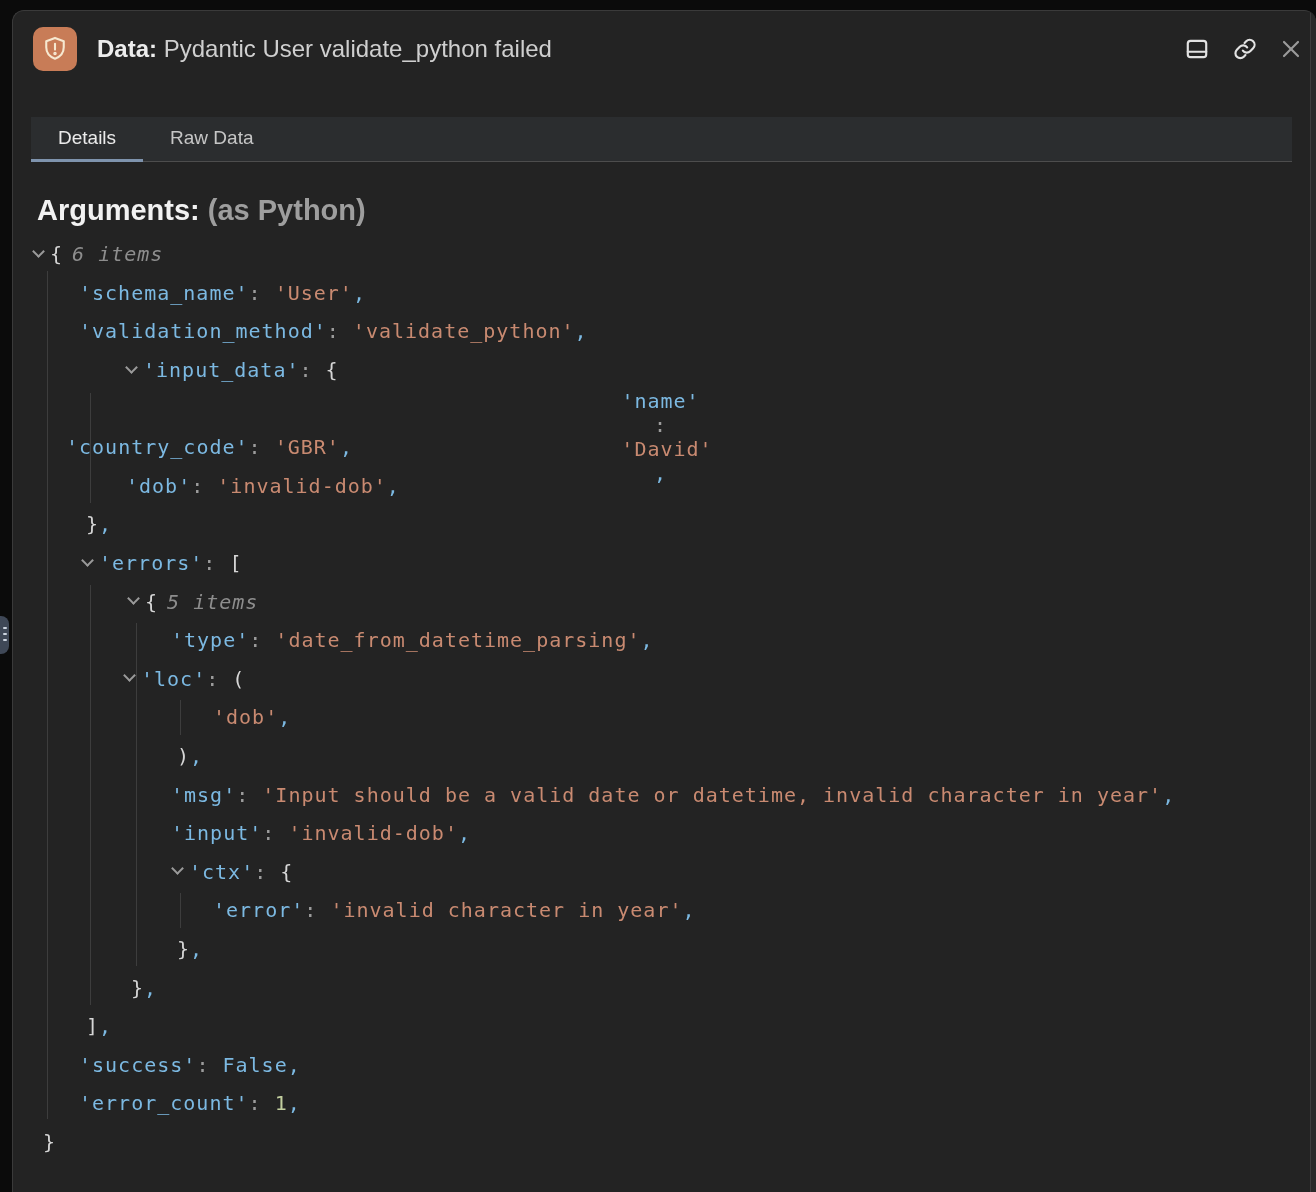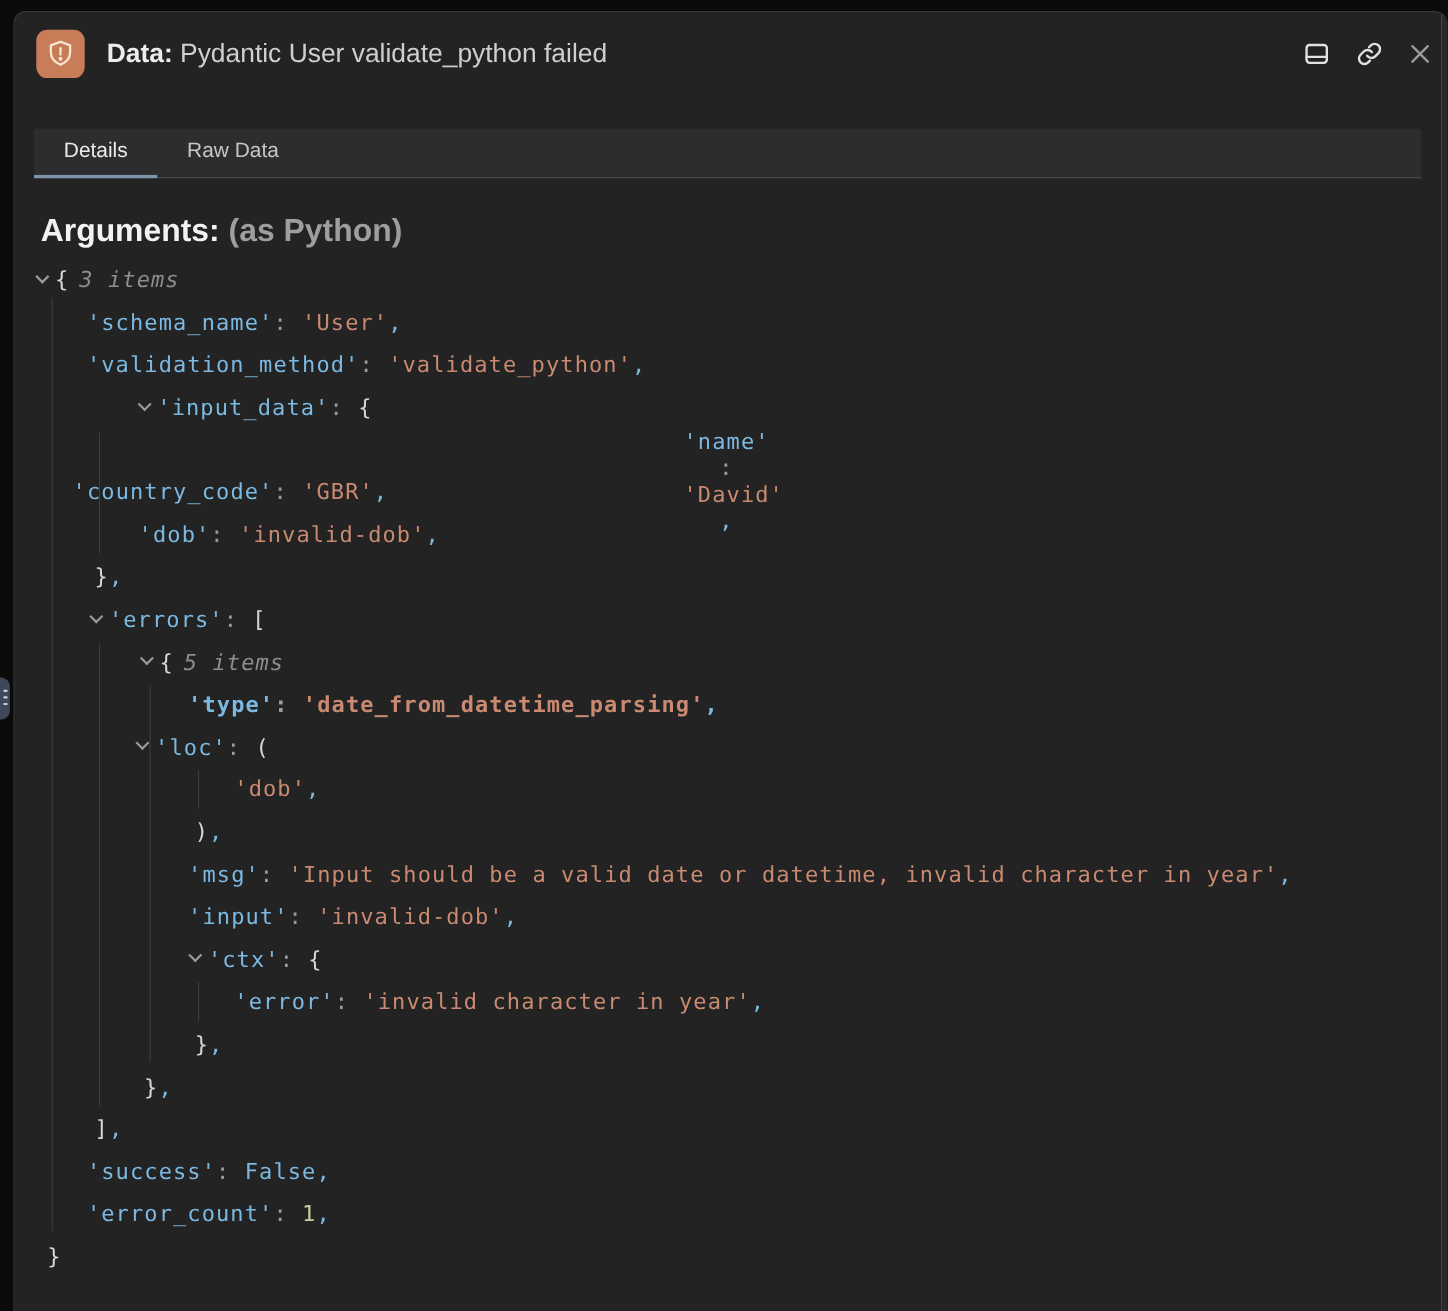--- a/index.html
+++ b/index.html
@@ -105,31 +105,31 @@
 
   <div class="args-heading"><span>Arguments: </span><span class="suffix">(as Python)</span></div>
 
   <div class="code">
     <div class="guide" style="left:34px;  top:36px;  height:848px;"></div>
     <div class="guide" style="left:77px;  top:158px; height:110px;"></div>
     <div class="guide" style="left:77px;  top:350px; height:420px;"></div>
     <div class="guide" style="left:123px; top:388px; height:343px;"></div>
     <div class="guide" style="left:167px; top:465px; height:35px;"></div>
     <div class="guide" style="left:167px; top:658px; height:35px;"></div>
-  <div class="code-line" style="padding-left: 21px;"><span class="chev"></span><span class="tok tok-brace">{</span><span class="tok tok-items">3 items</span></div>
+  <div class="code-line" style="padding-left: 21px;"><span class="chev"></span><span class="tok tok-brace">{</span><span class="tok tok-items">6 items</span></div>
       <div class="code-line" style="padding-left: 66px;"><span class="tok tok-key">'schema_name'</span><span class="tok tok-colon">:</span><span class="tok tok-str"> 'User'</span><span class="tok tok-comma">,</span></div>
       <div class="code-line" style="padding-left: 66px;"><span class="tok tok-key">'validation_method'</span><span class="tok tok-colon">:</span><span class="tok tok-str"> 'validate_python'</span><span class="tok tok-comma">,</span></div>
       <div class="code-line" style="padding-left: 70px; margin-left: 44px;"><span class="chev"></span><span class="tok tok-key">'input_data'</span><span class="tok tok-colon">:</span><span class="tok tok-brace"> {</span></div>
       <div class="code-line" style=" flex-direction: column;"><span class="tok tok-key">'name'</span><span class="tok tok-colon">:</span><span class="tok tok-str"> 'David'</span><span class="tok tok-comma">,</span></div>
       <div class="code-line" style="padding-left: 53px;"><span class="tok tok-key">'country_code'</span><span class="tok tok-colon">:</span><span class="tok tok-str"> 'GBR'</span><span class="tok tok-comma">,</span></div>
       <div class="code-line" style="padding-left: 113px;"><span class="tok tok-key">'dob'</span><span class="tok tok-colon">:</span><span class="tok tok-str"> 'invalid-dob'</span><span class="tok tok-comma">,</span></div>
       <div class="code-line" style="padding-left: 73px;"><span class="tok tok-brace">}</span><span class="tok tok-comma">,</span></div>
       <div class="code-line" style="padding-left: 70px;"><span class="chev"></span><span class="tok tok-key">'errors'</span><span class="tok tok-colon">:</span><span class="tok tok-brace"> [</span></div>
       <div class="code-line" style="padding-left: 116px;"><span class="chev"></span><span class="tok tok-brace">{</span><span class="tok tok-items">5 items</span></div>
-      <div class="code-line" style="padding-left: 158px; font-weight: bold;"><span class="tok tok-key">'type'</span><span class="tok tok-colon">:</span><span class="tok tok-str"> 'date_from_datetime_parsing'</span><span class="tok tok-comma">,</span></div>
+      <div class="code-line" style="padding-left: 158px;"><span class="tok tok-key">'type'</span><span class="tok tok-colon">:</span><span class="tok tok-str"> 'date_from_datetime_parsing'</span><span class="tok tok-comma">,</span></div>
       <div class="code-line" style="padding-left: 112px;"><span class="chev"></span><span class="tok tok-key">'loc'</span><span class="tok tok-colon">:</span><span class="tok tok-brace"> (</span></div>
       <div class="code-line" style="padding-left: 200px;"><span class="tok tok-str">'dob'</span><span class="tok tok-comma">,</span></div>
       <div class="code-line" style="padding-left: 164px;"><span class="tok tok-brace">)</span><span class="tok tok-comma">,</span></div>
       <div class="code-line" style="padding-left: 158px;"><span class="tok tok-key">'msg'</span><span class="tok tok-colon">:</span><span class="tok tok-str"> 'Input should be a valid date or datetime, invalid character in year'</span><span class="tok tok-comma">,</span></div>
       <div class="code-line" style="padding-left: 158px;"><span class="tok tok-key">'input'</span><span class="tok tok-colon">:</span><span class="tok tok-str"> 'invalid-dob'</span><span class="tok tok-comma">,</span></div>
       <div class="code-line" style="padding-left: 160px;"><span class="chev"></span><span class="tok tok-key">'ctx'</span><span class="tok tok-colon">:</span><span class="tok tok-brace"> {</span></div>
       <div class="code-line" style="padding-left: 200px;"><span class="tok tok-key">'error'</span><span class="tok tok-colon">:</span><span class="tok tok-str"> 'invalid character in year'</span><span class="tok tok-comma">,</span></div>
       <div class="code-line" style="padding-left: 164px;"><span class="tok tok-brace">}</span><span class="tok tok-comma">,</span></div>
       <div class="code-line" style="padding-left: 118px;"><span class="tok tok-brace">}</span><span class="tok tok-comma">,</span></div>
       <div class="code-line" style="padding-left: 73px;"><span class="tok tok-brace">]</span><span class="tok tok-comma">,</span></div>

